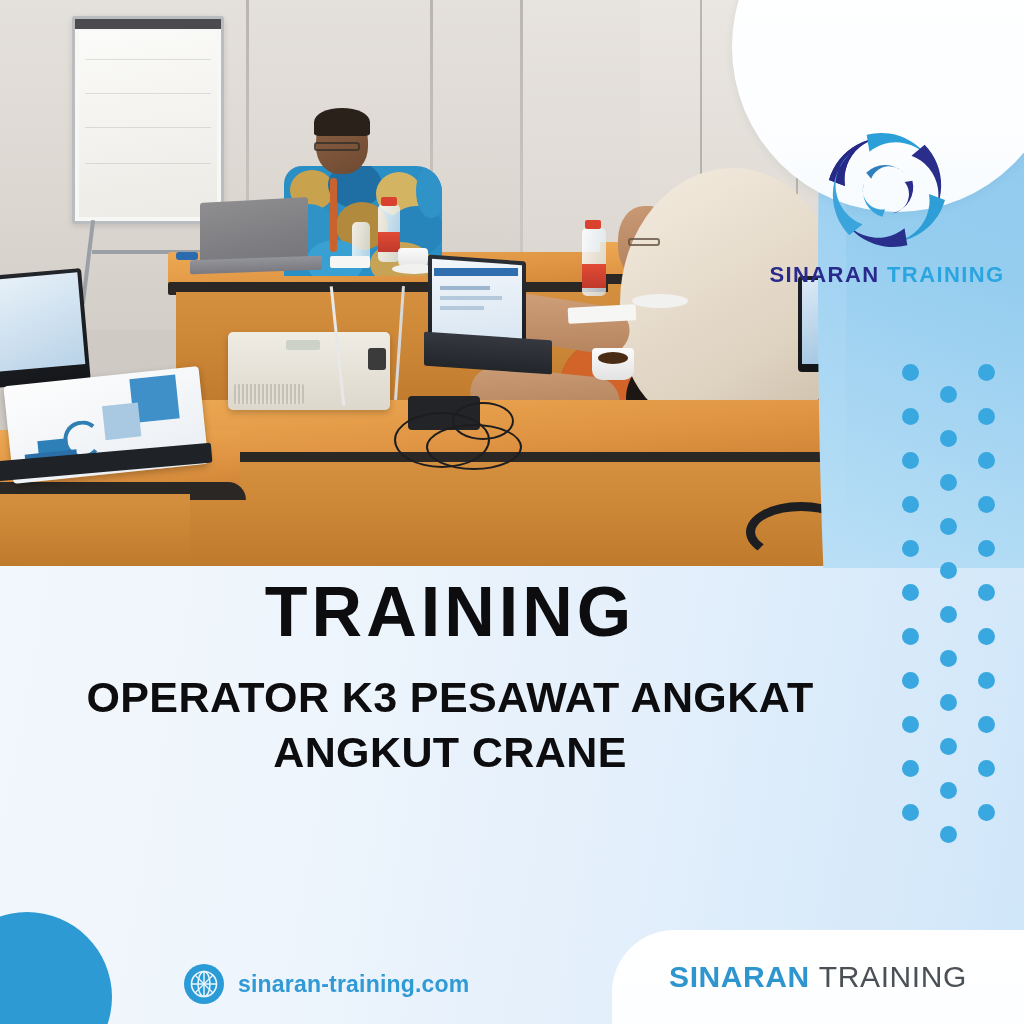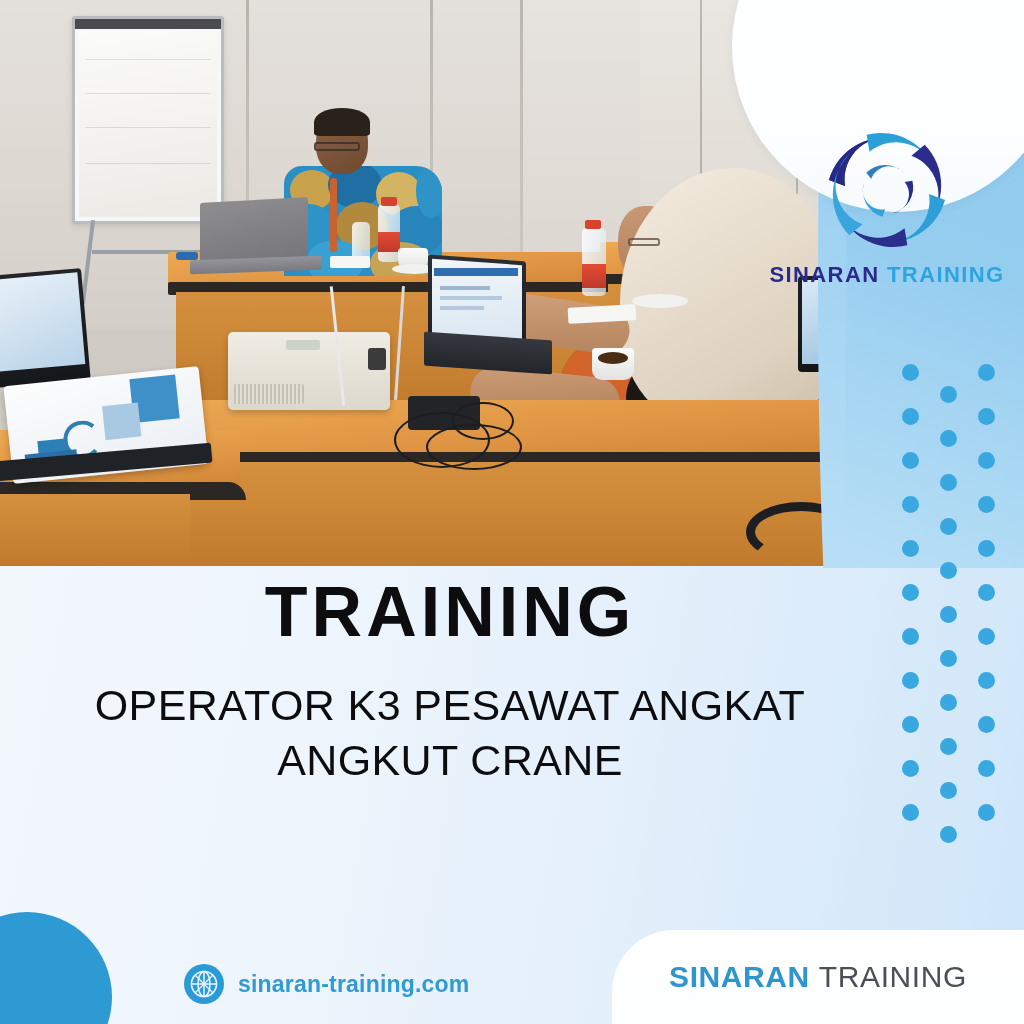--- a/index.html
+++ b/index.html
@@ -164,21 +164,21 @@
   .dot-grid { position:absolute; left:902px; top:364px; width:108px; height:456px; }
   .dot { position:absolute; width:17px; height:17px; border-radius:50%; background:#3aa8e0; }
 
   
   .title-block { position:absolute; left:0; top:576px; width:900px; text-align:center; }
   .t-training {
     font-size:70px; font-weight:800; letter-spacing:4px; color:#0d0d0f;
     line-height:1.05;
   }
   .t-sub {
-    margin-top:28px; font-size:43px; font-weight:400; color:#0d0d0f;
+    margin-top:20px; font-size:43px; font-weight:700; color:#0d0d0f;
     letter-spacing:.4px; line-height:1.28;
     padding:0 44px;
   }
 
   
   .corner-blue {
     position:absolute; left:-58px; bottom:-58px; width:170px; height:170px;
     border-radius:50%; background:#2d9ad4;
   }
   .web {

